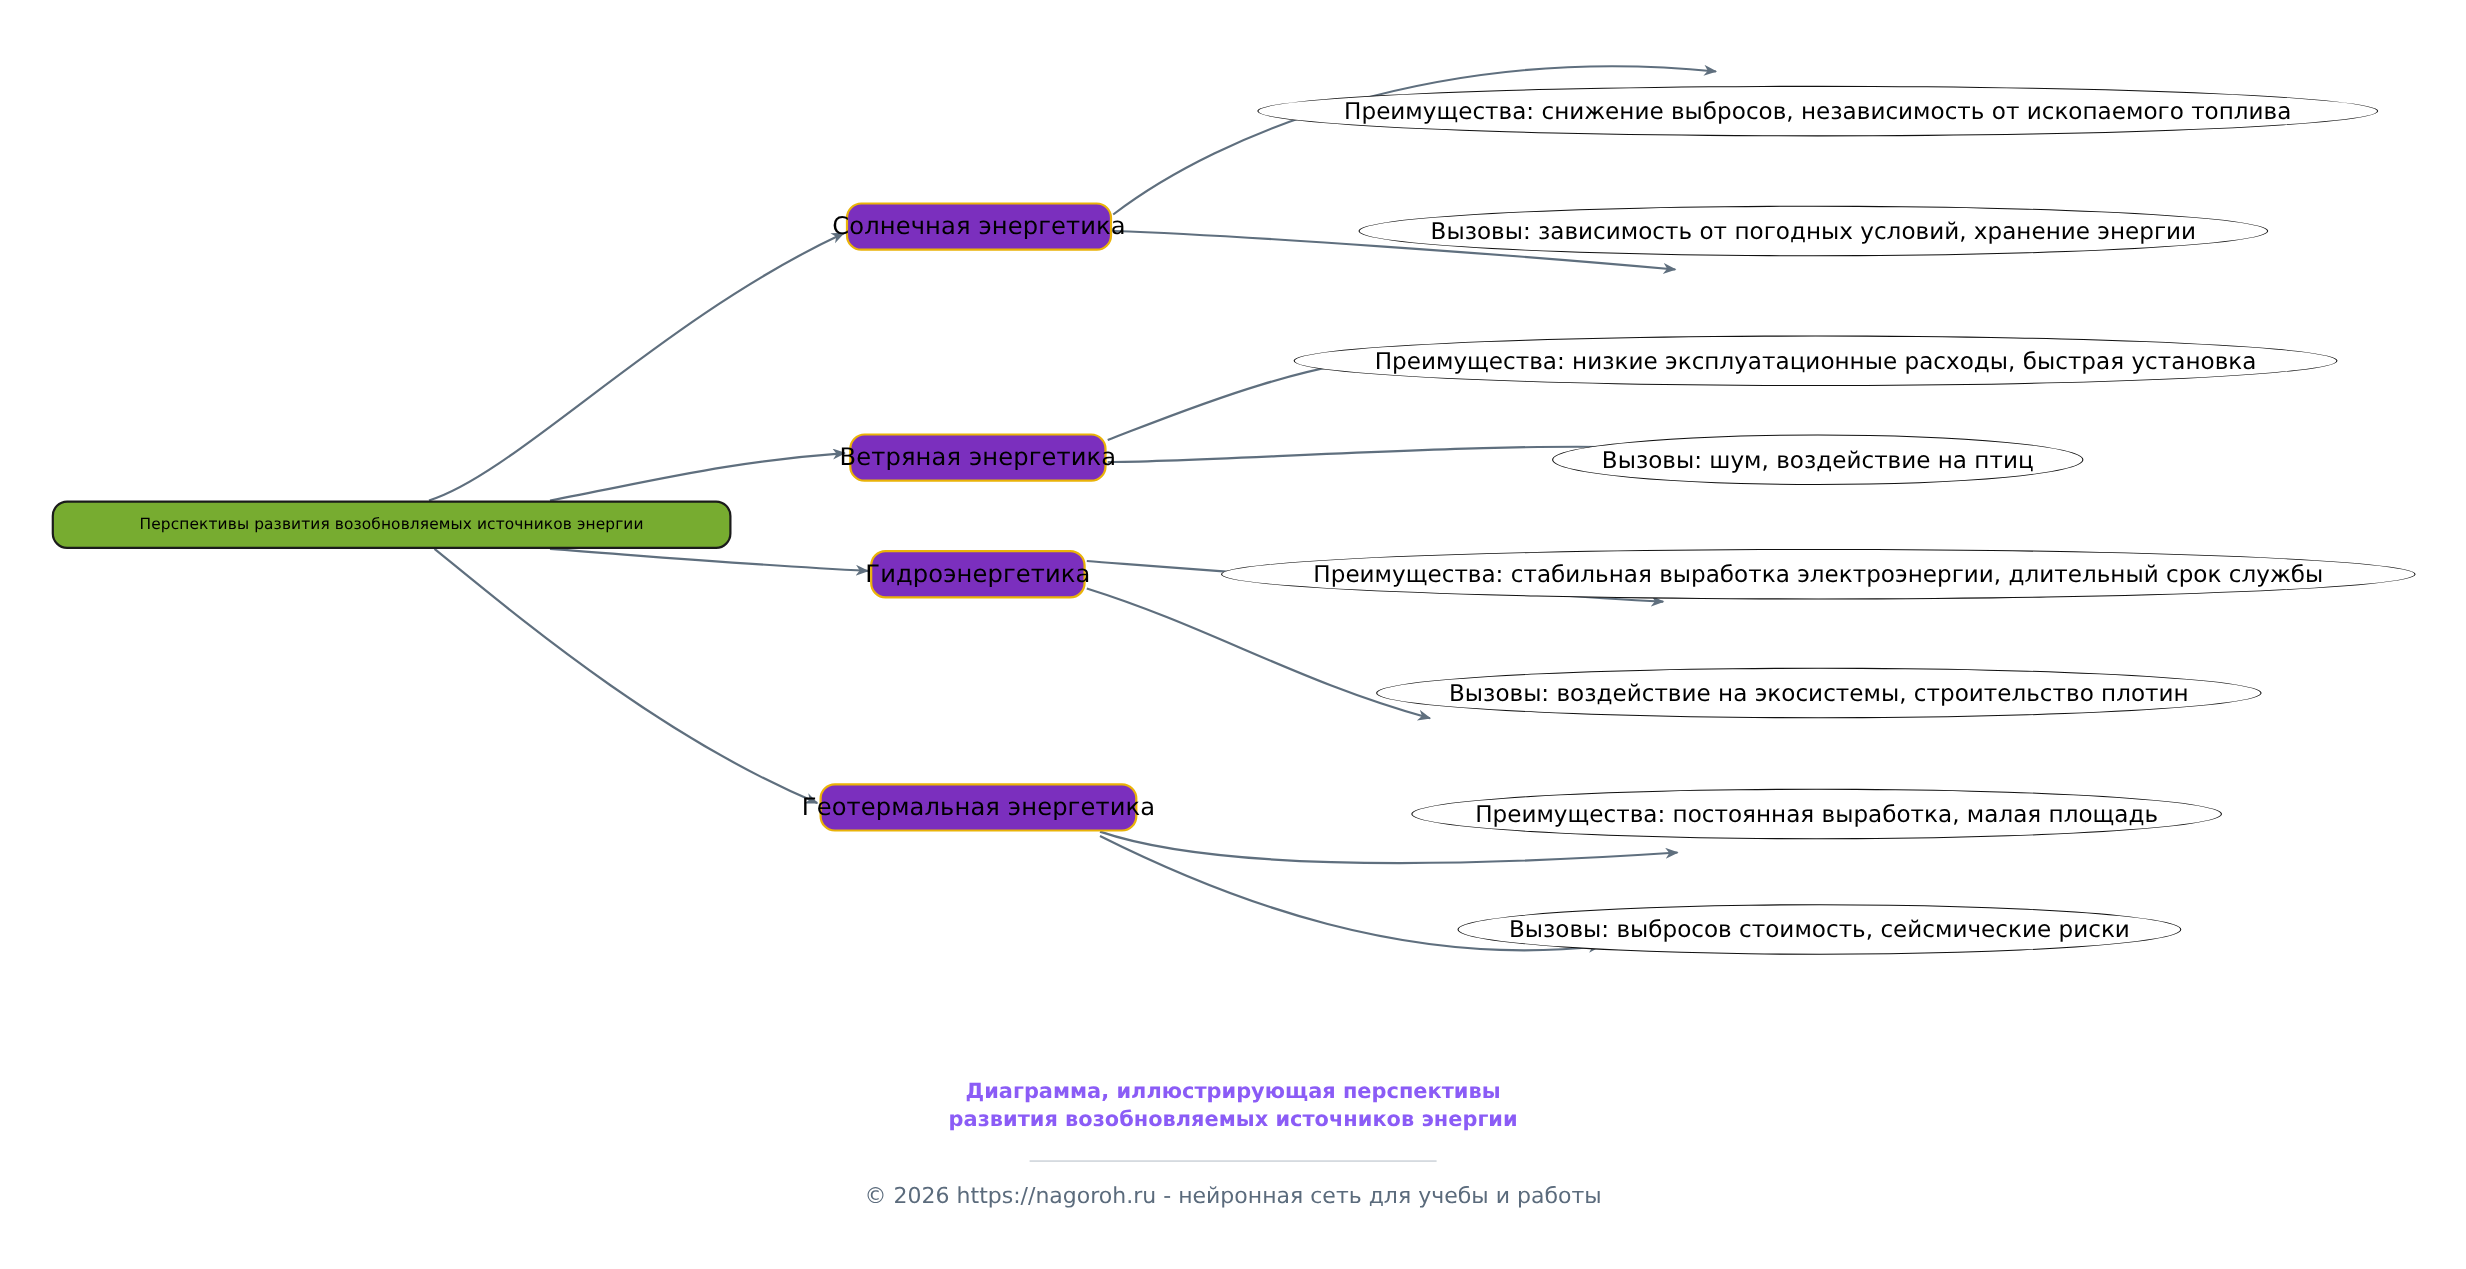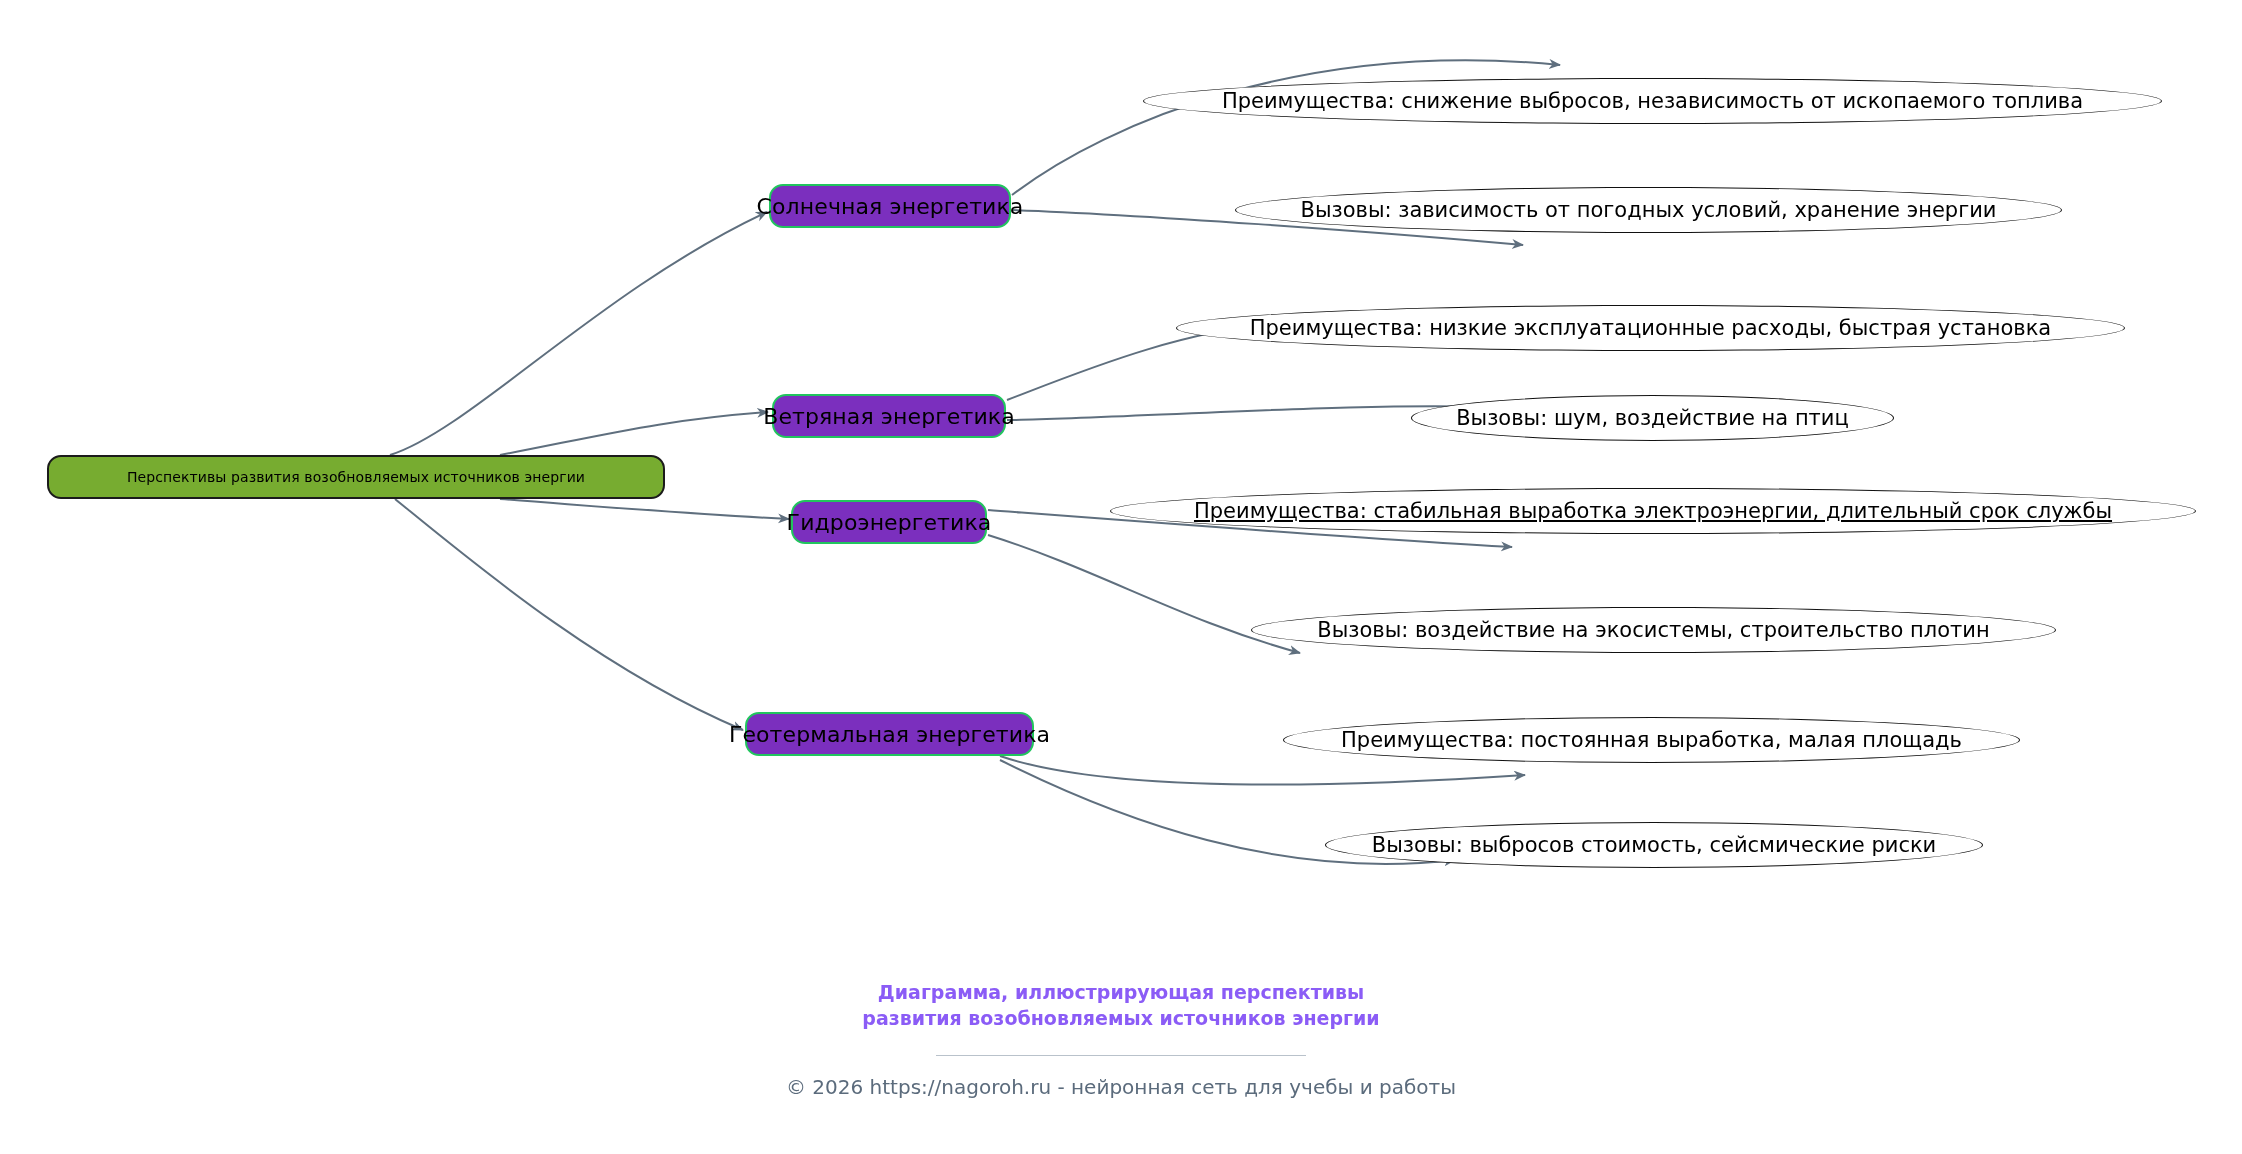--- a/index.html
+++ b/index.html
@@ -10,21 +10,21 @@
   #stage{position:relative;width:2242px;height:1154px;background:#fff;}
   #edges{position:absolute;left:0;top:0;width:2242px;height:1154px;}
 
   .node{position:absolute;box-sizing:border-box;display:flex;align-items:center;justify-content:center;}
 
   .root-node{
     background:#77AC30;border:2px solid #1b1b1b;border-radius:14px;
     color:#000;font-size:14px;white-space:nowrap;letter-spacing:.1px;align-items:center;
   }
   .branch-node{
-    background:#7B2FBE;border:2px solid #22c55e;border-radius:14px;
+    background:#7B2FBE;border:2px solid #eab308;border-radius:14px;
     color:#000;font-size:22px;white-space:nowrap;letter-spacing:.1px;
   }
   .leaf-node{
     background:transparent;color:#000;font-size:21px;white-space:nowrap;
   }
   .leaf-ellipse{
     position:absolute;left:0;top:0;width:100%;height:100%;
     border:1.6px solid #111;border-radius:50%;background:#fff;
     box-sizing:border-box;
   }
@@ -109,21 +109,21 @@
   <div class="node leaf-node" style="left:1176px;top:305px;width:949px;height:46px;">
     <span class="leaf-ellipse"></span>
     <span class="leaf-label">Преимущества: низкие эксплуатационные расходы, быстрая установка</span>
   </div>
 
   <div class="node leaf-node" style="left:1411px;top:395px;width:483px;height:46px;">
     <span class="leaf-ellipse"></span>
     <span class="leaf-label">Вызовы: шум, воздействие на птиц</span>
   </div>
 
-  <div class="node leaf-node" style="left:1110px;top:488px;width:1086px;height:46px;text-decoration:underline;">
+  <div class="node leaf-node" style="left:1110px;top:499px;width:1086px;height:46px;">
     <span class="leaf-ellipse"></span>
     <span class="leaf-label">Преимущества: стабильная выработка электроэнергии, длительный срок службы</span>
   </div>
 
   <div class="node leaf-node" style="left:1251px;top:607px;width:805px;height:46px;text-align:center;">
     <span class="leaf-ellipse"></span>
     <span class="leaf-label">Вызовы: воздействие на экосистемы, строительство плотин</span>
   </div>
 
   <div class="node leaf-node" style="left:1283px;top:717px;width:737px;height:46px;">

